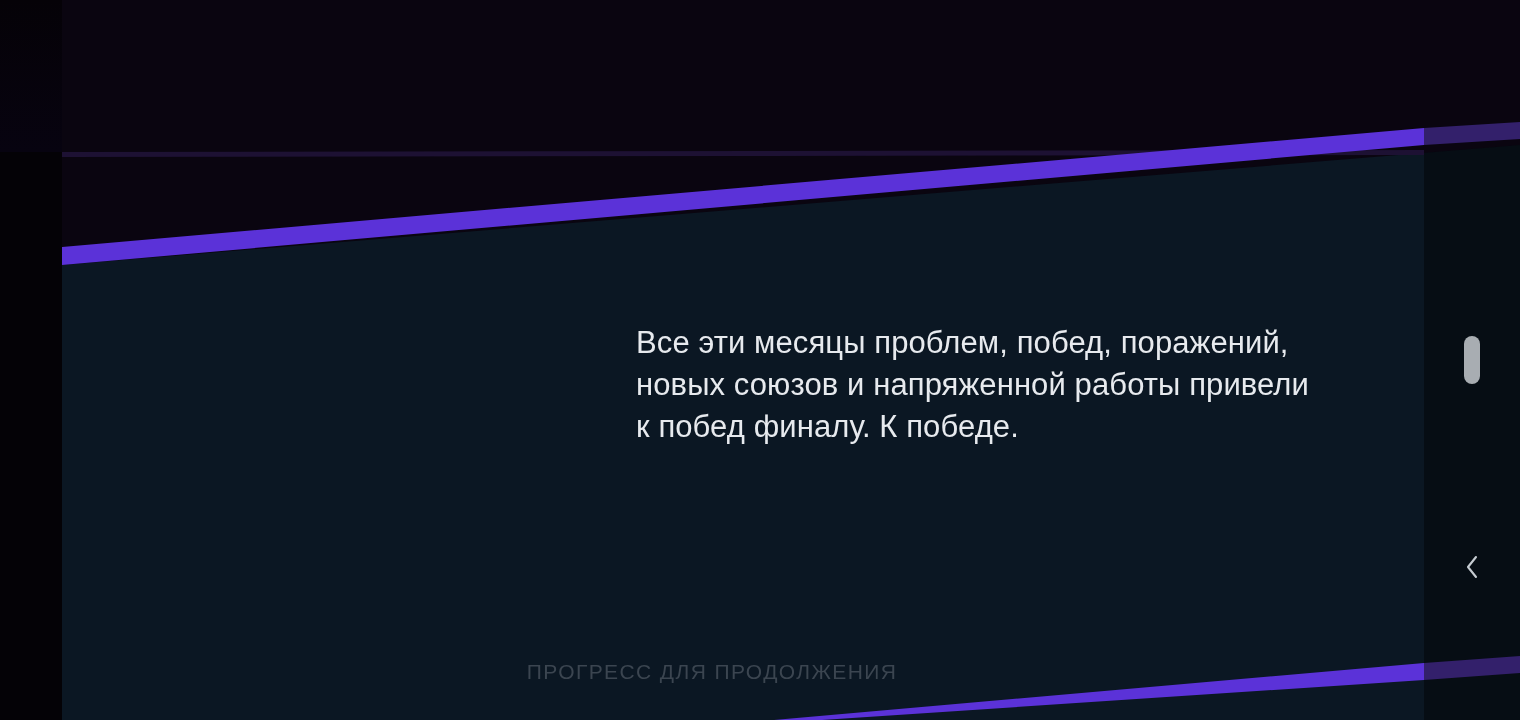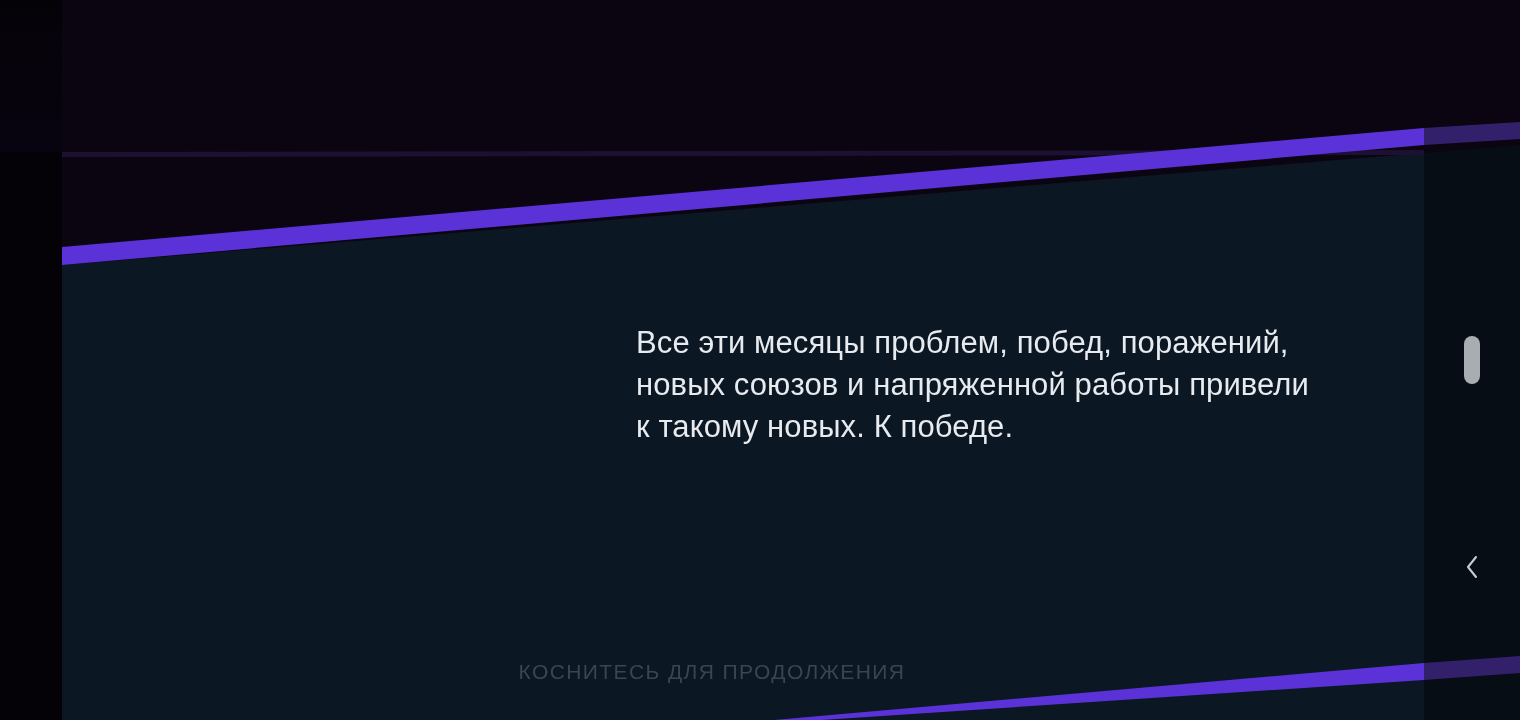--- a/index.html
+++ b/index.html
@@ -192,22 +192,22 @@
 
   <div id="band-top">
     <div class="seg-main"></div>
     <div class="seg-dim"></div>
   </div>
   <div id="band-bottom">
     <div class="seg-main"></div>
     <div class="seg-dim"></div>
   </div>
 
-  <div id="dialogue-text">Все эти месяцы проблем, побед, поражений, новых союзов и напряженной работы привели к такому новых. К победе.</div>
-  <div id="tap-prompt">КОСНИТЕСЬ ДЛЯ ПРОДОЛЖЕНИЯ</div>
+  <div id="dialogue-text">Все эти месяцы проблем, побед, поражений, новых союзов и напряженной работы привели к побед финалу. К победе.</div>
+  <div id="tap-prompt">ПРОГРЕСС ДЛЯ ПРОДОЛЖЕНИЯ</div>
 
   <div id="scroll-track"></div>
   <div id="scroll-thumb"></div>
 
   <div id="back-button">
     <span>
       <svg width="18" height="28" viewBox="0 0 18 28" fill="none">
         <path d="M13 4 L5 14 L13 24" stroke="#c6ccd2" stroke-width="2.1" stroke-linecap="round" stroke-linejoin="round"></path>
       </svg>
     </span>

